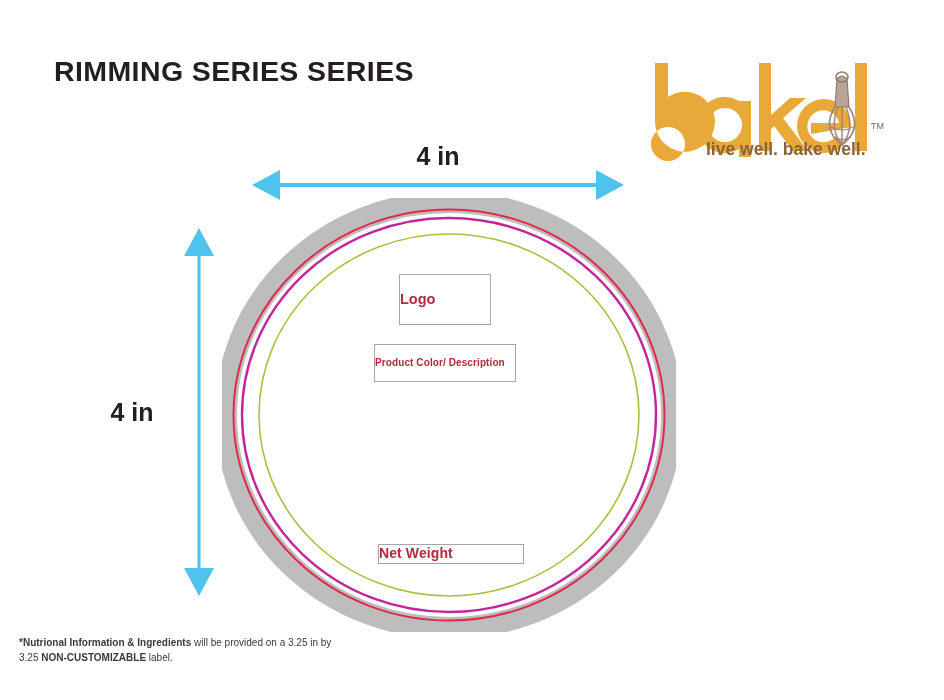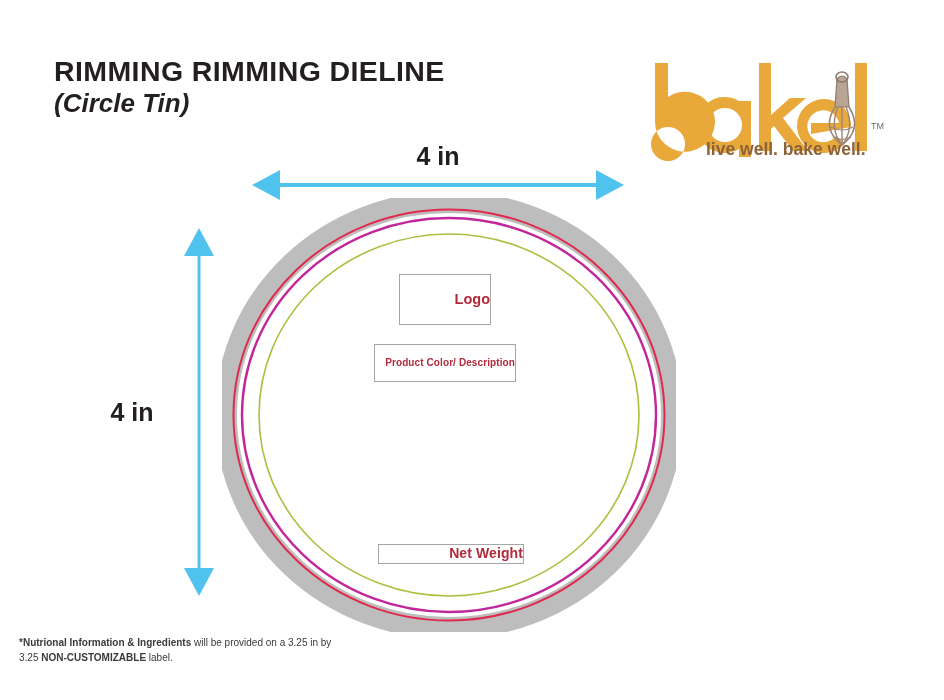--- a/index.html
+++ b/index.html
@@ -107,21 +107,21 @@
 
   
   .label-box {
     position: absolute;
     border: 1px solid #a6a6a6;
     background: #ffffff;
     color: #b02b3c;
     font-weight: bold;
     display: flex;
     align-items: center;
-    justify-content: flex-end;
+    justify-content: flex-start;
     text-align: center;
     box-sizing: border-box;
     line-height: 1.25;
   }
   #box-logo {
     left: 399px;
     top: 274px;
     width: 92px;
     height: 51px;
     font-size: 14.5px;
@@ -163,22 +163,21 @@
   }
   #footnote b { font-weight: bold; }
   #footnote .light { font-weight: normal; }
 </style>
 </head>
 <body>
 
 <div id="canvas">
 
   <div id="title-block">
-    <div id="doc-title">RIMMING RIMMING DIELINE</div>
-    <div id="doc-subtitle">(Circle Tin)</div>
+    <div id="doc-title">RIMMING SERIES SERIES</div>
   </div>
 
   <div id="brand-logo">
     <svg width="252" height="110" viewBox="0 0 252 110">
       <g>
 
         <path d="M14 8 h13 v34 a30 30 0 1 1 -13 24 z M27 72 a17 17 0 1 0 0.01 0 z" fill="#E9A93A"></path>
 
         <path d="M112 46 a28 28 0 1 0 0 48 v8 h12 v-56 h-12 z M98 53 a17 17 0 1 1 -0.01 0 z" fill="#E9A93A" transform="translate(-14,0)"></path>
 

